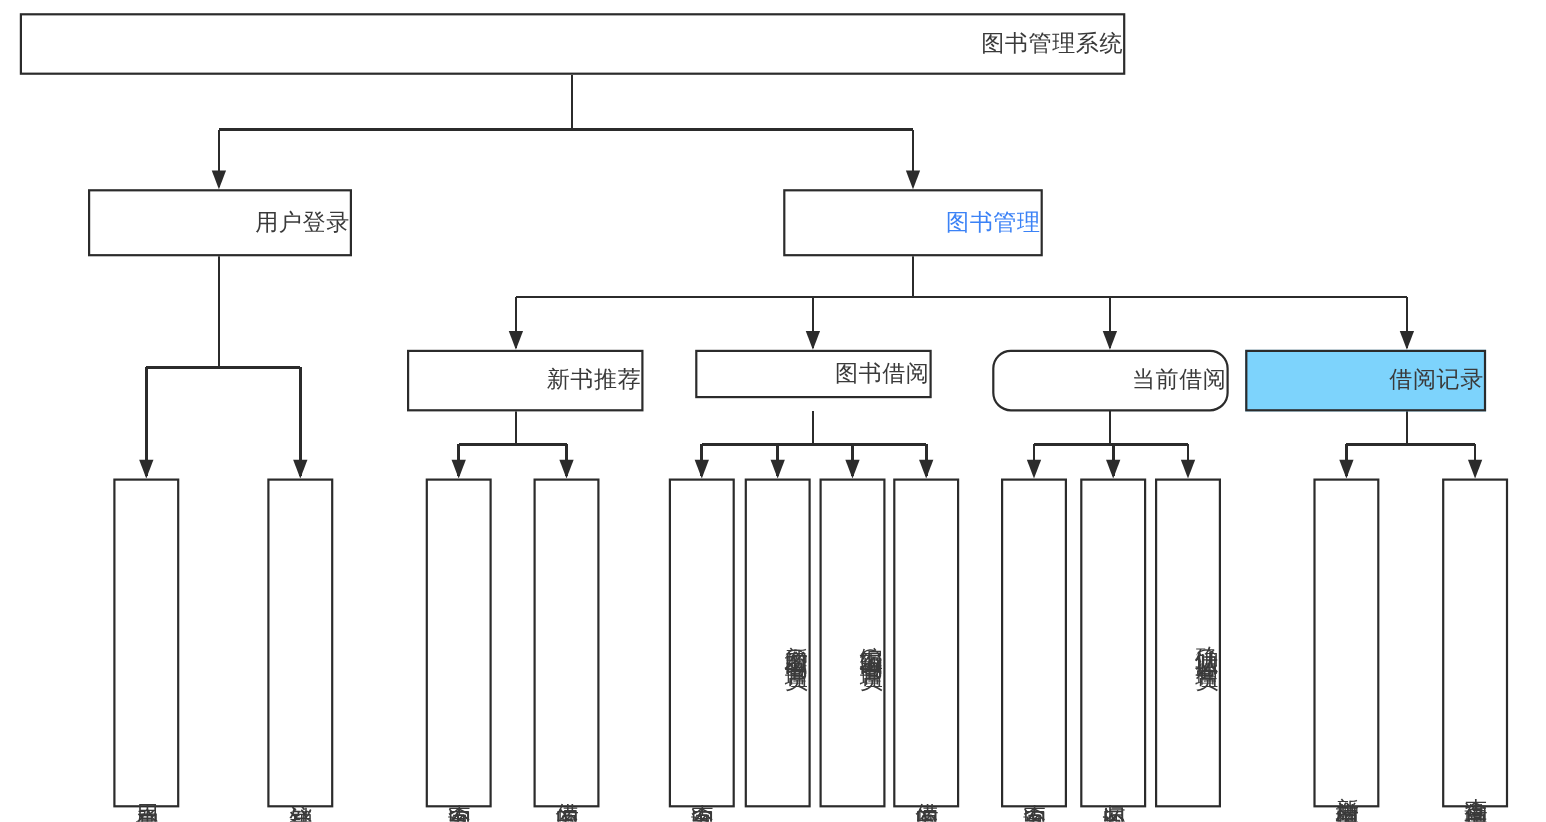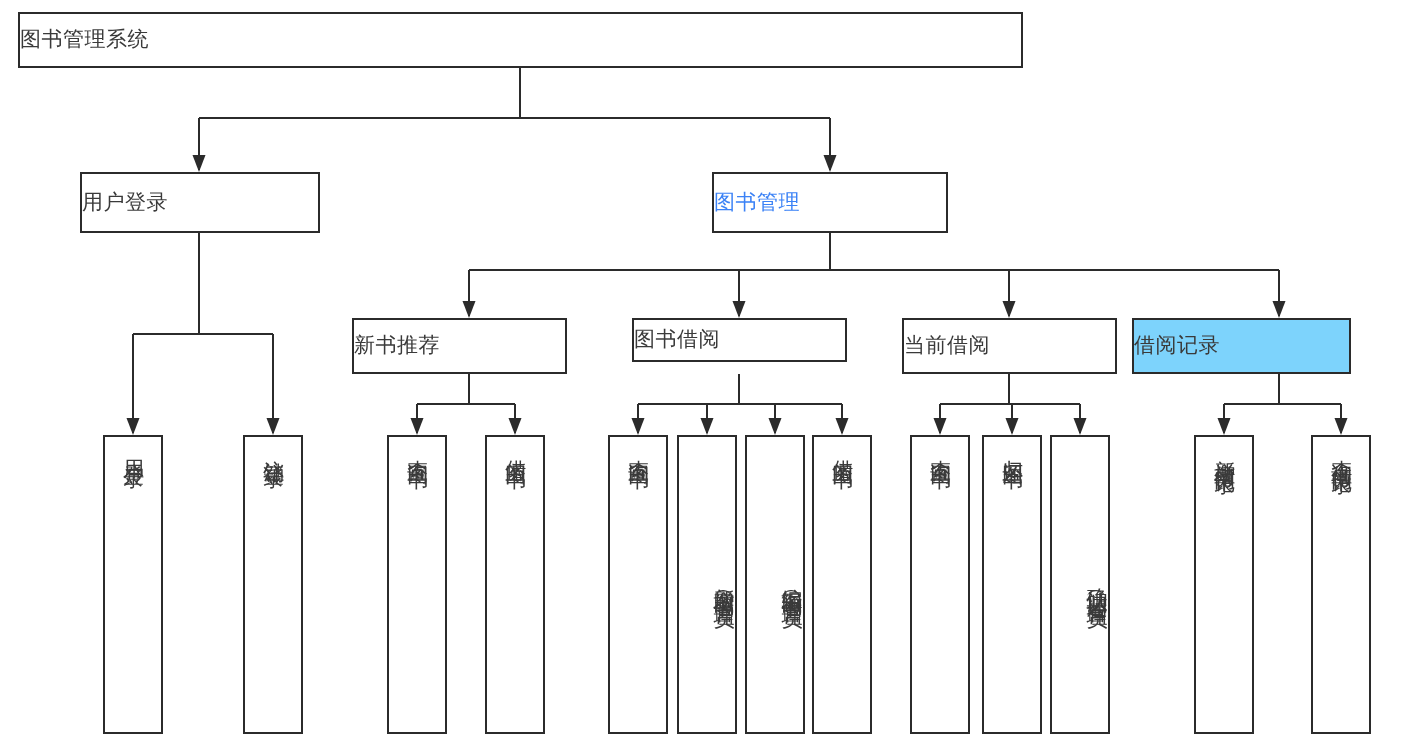--- a/index.html
+++ b/index.html
@@ -27,21 +27,21 @@
     pointer-events: none;
   }
   .node {
     position: absolute;
     box-sizing: border-box;
     border: 2px solid #2b2b2b;
     background: #ffffff;
     color: #3a3a3a;
     display: flex;
     align-items: center;
-    justify-content: flex-start;
+    justify-content: flex-end;
     text-align: center;
     line-height: 1.12;
   }
   .node.horiz {
     font-size: 21px;
     letter-spacing: 0.5px;
   }
   .node.vert {
     writing-mode: vertical-rl;
     text-orientation: upright;
@@ -129,27 +129,27 @@
   <div id="nodes-layer">
       <div class="node horiz" style="left: 18px; top: 12px; width: 1005px; height: 56px; border-color: rgb(43, 43, 43); background: rgb(255, 255, 255); color: rgb(58, 58, 58);">
         <span class="label">图书管理系统</span>
       </div>
       <div class="node horiz" style="left: 80px; top: 172px; width: 240px; height: 61px; border-color: rgb(43, 43, 43); background: rgb(255, 255, 255); color: rgb(58, 58, 58);">
         <span class="label">用户登录</span>
       </div>
       <div class="node horiz" style="left: 712px; top: 172px; width: 236px; height: 61px; border-color: rgb(43, 43, 43); background: rgb(255, 255, 255); color: #3b82f6;">
         <span class="label">图书管理</span>
       </div>
-      <div class="node horiz" style="left: 352px; top: 318px; width: 215px; height: 56px; border-color: rgb(43, 43, 43); background: rgb(255, 255, 255); color: rgb(58, 58, 58);">
+      <div class="node horiz" style="left: 370px; top: 318px; width: 215px; height: 56px; border-color: rgb(43, 43, 43); background: rgb(255, 255, 255); color: rgb(58, 58, 58);">
         <span class="label">新书推荐</span>
       </div>
       <div class="node horiz" style="left: 632px; top: 318px; width: 215px; height: 44px; border-color: rgb(43, 43, 43); background: rgb(255, 255, 255); color: rgb(58, 58, 58);">
         <span class="label">图书借阅</span>
       </div>
-      <div class="node horiz" style="left: 902px; top: 318px; width: 215px; height: 56px; border-color: rgb(43, 43, 43); background: rgb(255, 255, 255); color: rgb(58, 58, 58);">
+      <div class="node horiz" style="left: 902px; top: 318px; width: 215px; height: 56px; border-color: rgb(43, 43, 43); background: rgb(255, 255, 255); color: rgb(58, 58, 58); border-radius: 17px;">
         <span class="label">当前借阅</span>
       </div>
       <div class="node horiz" style="left: 1132px; top: 318px; width: 219px; height: 56px; border-color: rgb(43, 43, 43); background: #7dd3fc; color: rgb(58, 58, 58);">
         <span class="label">借阅记录</span>
       </div>
       <div class="node vert" style="left: 103px; top: 435px; width: 60px; height: 299px; border-color: rgb(43, 43, 43); background: rgb(255, 255, 255); color: rgb(58, 58, 58);">
         <span class="label">用户登录</span>
       </div>
       <div class="node vert" style="left: 243px; top: 435px; width: 60px; height: 299px; border-color: rgb(43, 43, 43); background: rgb(255, 255, 255); color: rgb(58, 58, 58);">
         <span class="label">注销登录</span>

